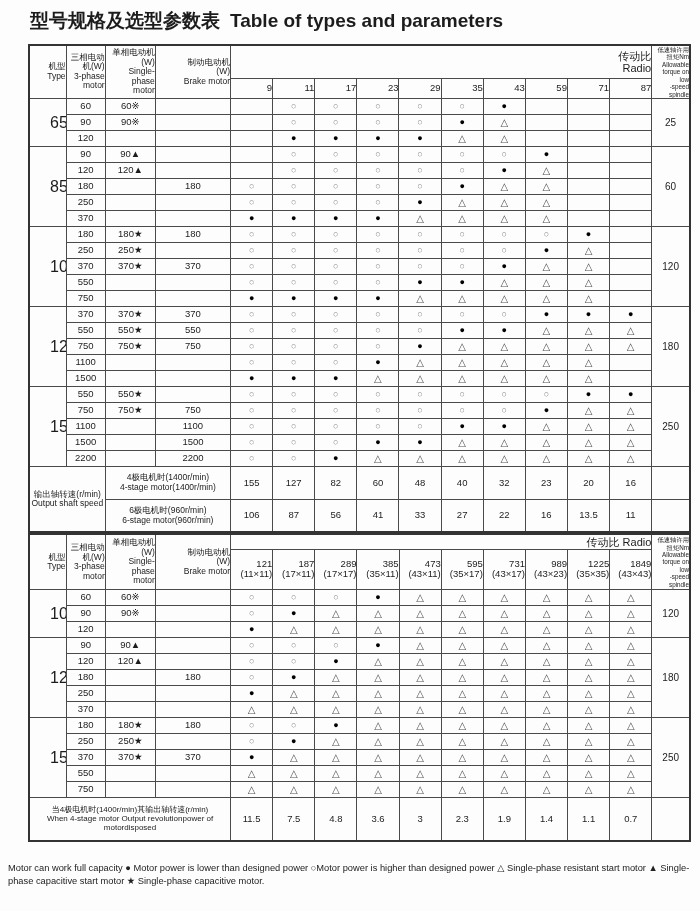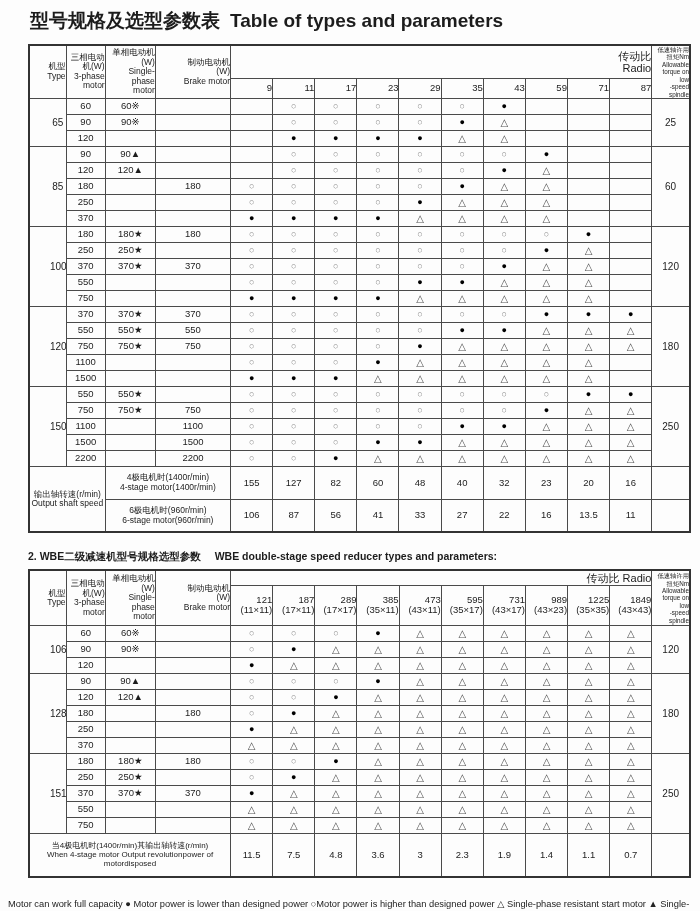--- a/index.html
+++ b/index.html
@@ -21,21 +21,21 @@
   thead th{font-size:8.5px;text-align:right;}
   .ratio-label{font-size:11px;}
   .torque-hd{font-size:6.3px;line-height:1.18;}
   .ratio-col{font-size:9.5px;}
   #table1 thead tr:first-child{height:29px;}
   #table1 thead tr:last-child{height:17px;}
   #table2 thead tr:first-child{height:15px;}
   #table2 thead tr:last-child{height:40px;}
   tbody.body-rows tr{height:16px;}
   tbody.body-rows tr.group-start td{border-top:1.5px solid #333;}
-  .type-cell{font-size:10px;padding-left:20px;}
+  .type-cell{font-size:16px;padding-left:20px;}
   .torque-cell{font-size:10px;}
   .mark-cell{font-size:9px;}
   .mk-full{color:#000;}
   .mk-open{color:#8a8a8a;}
   .mk-tri{color:#555;font-size:10px;}
   #t1-footer tr{height:33px;}
   #t2-footer tr{height:44px;}
   .corner-cell{font-size:8.5px;}
   .footer-label{font-size:8.5px;}
   #t2-footer .footer-label{font-size:8px;}
@@ -490,21 +490,20 @@
           <td class="speed-cell">27</td>
           <td class="speed-cell">22</td>
           <td class="speed-cell">16</td>
           <td class="speed-cell">13.5</td>
           <td class="speed-cell">11</td>
           <td class="torque-cell"></td>
         </tr>
       </tbody>
   </table>
 
-  <div class="section-title" style="margin-top:17px;"><span>2. WBE二级减速机型号规格选型参数</span><span class="en">WBE double-stage speed reducer types and parameters:</span></div>
 
   <table id="table2">
     <colgroup>
       <col style="width:37px">
         <col style="width:39px">
         <col style="width:50px">
         <col style="width:75px">
       <col style="width:42px">
         <col style="width:42px">
         <col style="width:42px">

